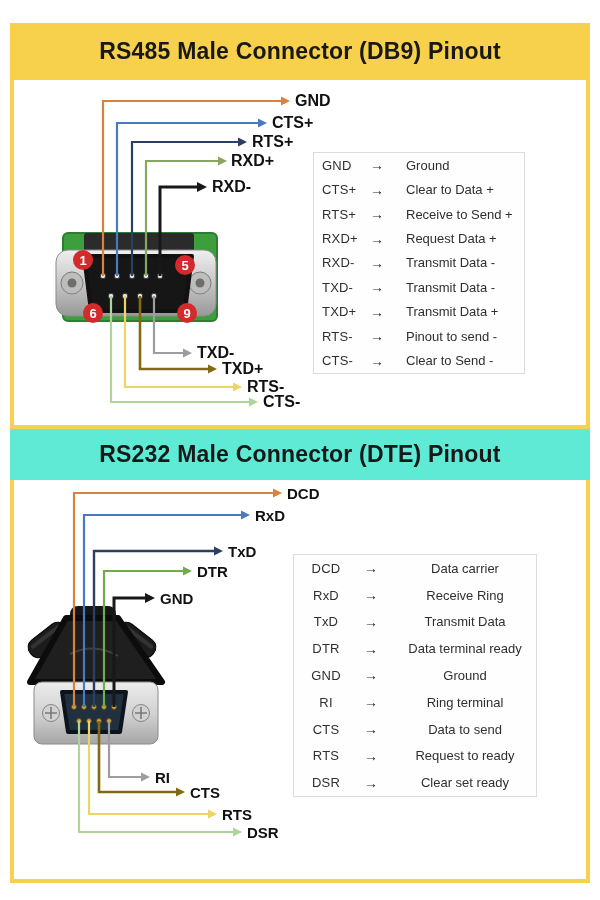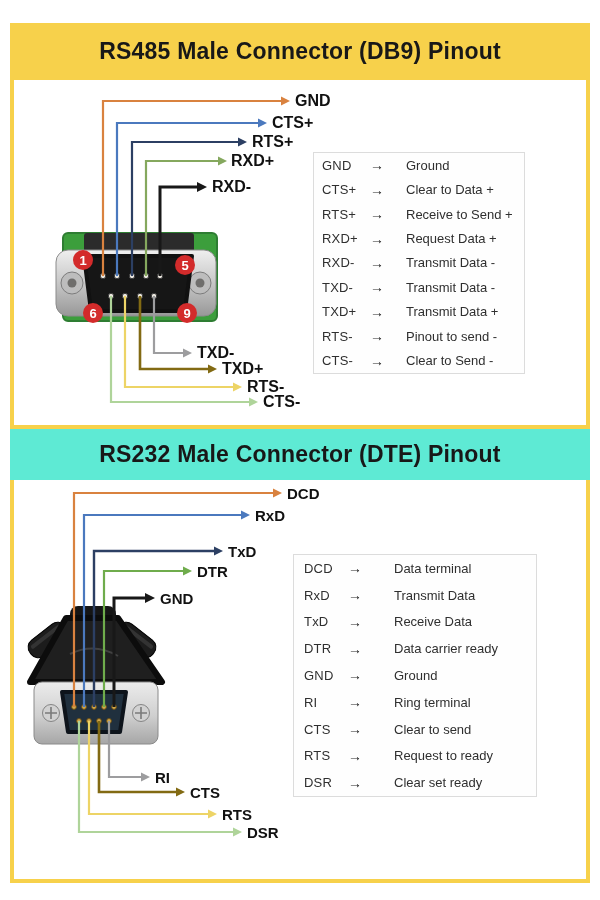--- a/index.html
+++ b/index.html
@@ -181,21 +181,21 @@
       <span class="arr">→</span>
       <span class="desc">Clear to Send -</span>
     </div>
   </div>
 </div>
 
 <div class="banner" style="top: 429px; height: 51px; background-color: #5eead4;">
   <span class="title">RS232 Male Connector (DTE) Pinout</span>
 </div>
 
-<div class="panel p2" style="top: 480px; height: 403px; border-color: rgb(247, 209, 75);">
+<div class="panel p2" style="top: 480px; height: 403px; border-color: rgb(247, 209, 75); text-align: center;">
 
   <svg class="diagram" width="572" height="399" viewBox="0 0 572 399">
     <defs>
       <linearGradient id="silverB" x1="0" y1="0" x2="0" y2="1">
         <stop offset="0" stop-color="#ECECEC"></stop>
         <stop offset="0.55" stop-color="#CFCFCF"></stop>
         <stop offset="1" stop-color="#A6A6A6"></stop>
       </linearGradient>
     </defs>
 
@@ -283,51 +283,51 @@
   <span class="wlabel" style="left:146px;top:118px;">GND</span>
   <span class="wlabel" style="left:141px;top:297px;">RI</span>
   <span class="wlabel" style="left:176px;top:312px;">CTS</span>
   <span class="wlabel" style="left:208px;top:334px;">RTS</span>
   <span class="wlabel" style="left:233px;top:352px;">DSR</span>
 
   <div class="sig-table t2" style="left:279px;top:74px;width:244px;height:243px;grid-template-rows:repeat(9,1fr);">
     <div class="trow">
       <span class="sig">DCD</span>
       <span class="arr">→</span>
-      <span class="desc">Data terminal</span>
+      <span class="desc">Data carrier</span>
     </div>
     <div class="trow">
       <span class="sig">RxD</span>
       <span class="arr">→</span>
+      <span class="desc">Receive Ring</span>
+    </div>
+    <div class="trow">
+      <span class="sig">TxD</span>
+      <span class="arr">→</span>
       <span class="desc">Transmit Data</span>
     </div>
     <div class="trow">
-      <span class="sig">TxD</span>
-      <span class="arr">→</span>
-      <span class="desc">Receive Data</span>
-    </div>
-    <div class="trow">
       <span class="sig">DTR</span>
       <span class="arr">→</span>
-      <span class="desc">Data carrier ready</span>
+      <span class="desc">Data terminal ready</span>
     </div>
     <div class="trow">
       <span class="sig">GND</span>
       <span class="arr">→</span>
       <span class="desc">Ground</span>
     </div>
     <div class="trow">
       <span class="sig">RI</span>
       <span class="arr">→</span>
       <span class="desc">Ring terminal</span>
     </div>
     <div class="trow">
       <span class="sig">CTS</span>
       <span class="arr">→</span>
-      <span class="desc">Clear to send</span>
+      <span class="desc">Data to send</span>
     </div>
     <div class="trow">
       <span class="sig">RTS</span>
       <span class="arr">→</span>
       <span class="desc">Request to ready</span>
     </div>
     <div class="trow">
       <span class="sig">DSR</span>
       <span class="arr">→</span>
       <span class="desc">Clear set ready</span>

